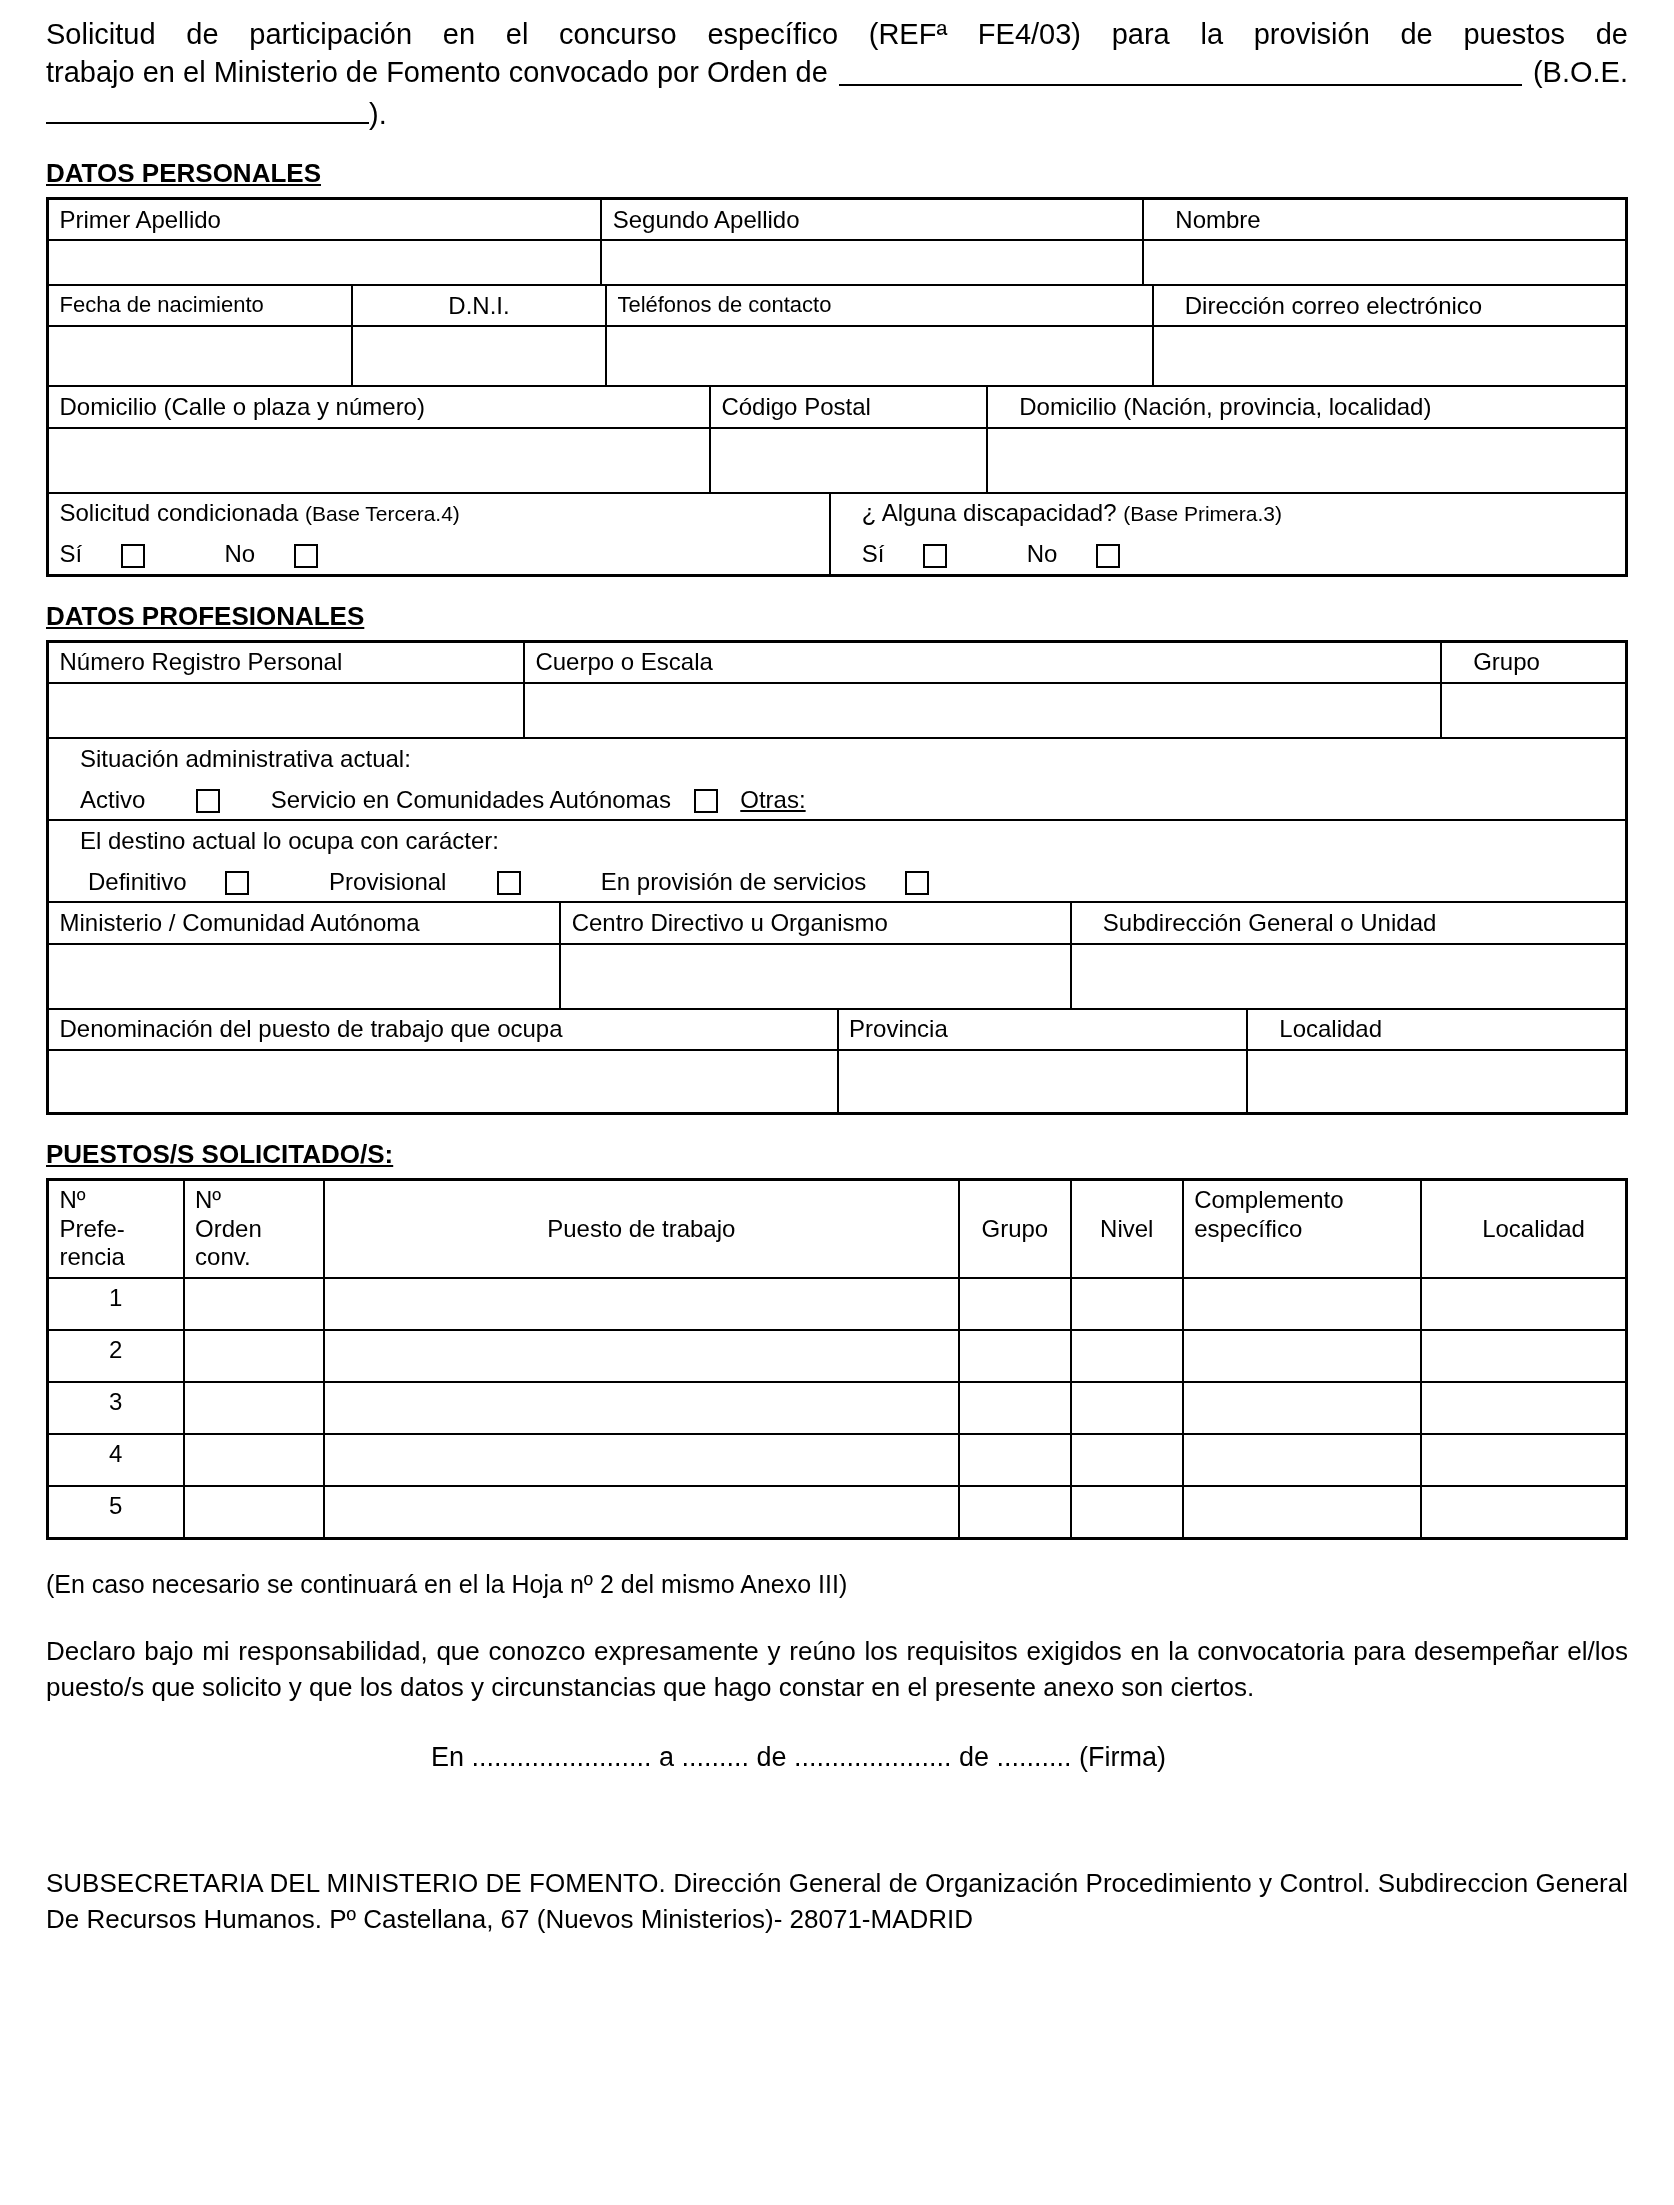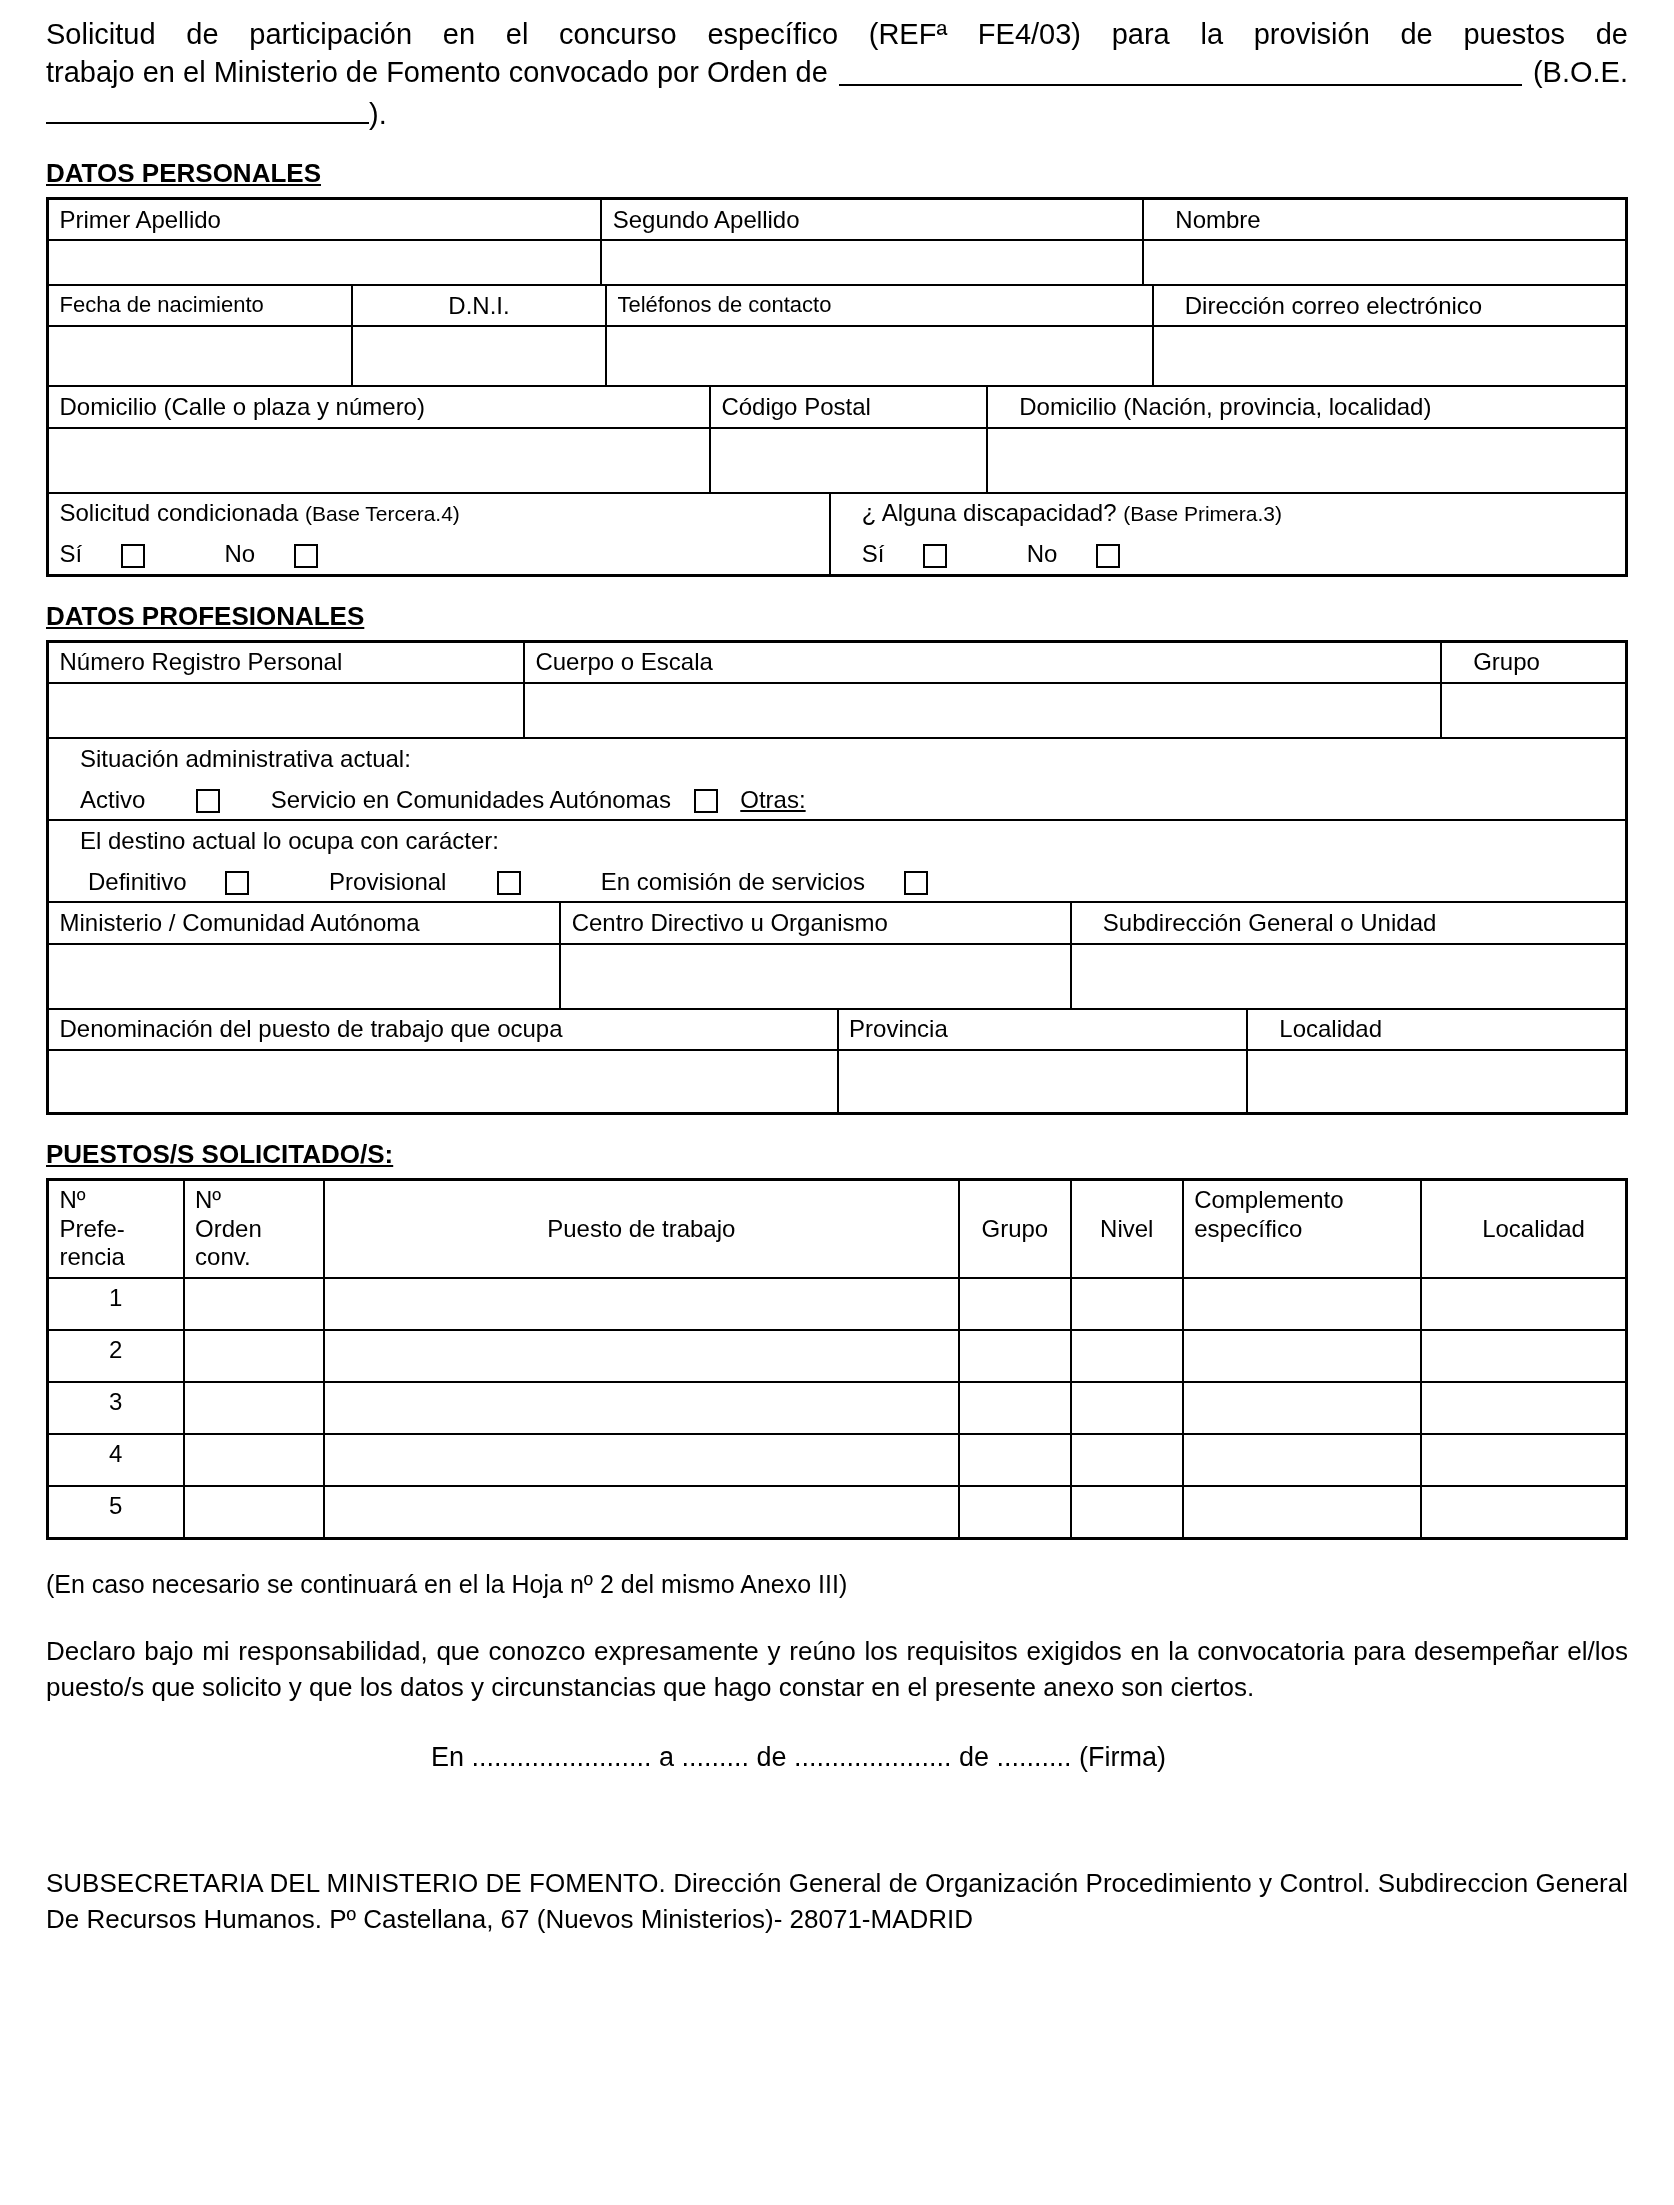--- a/index.html
+++ b/index.html
@@ -153,21 +153,21 @@
       </div>
     </div>
     <div class="trow">
       <div class="tcell" style="width:100%">
         <div>El destino actual lo ocupa con carácter:</div>
         <div class="cb-line">
           <span style="margin-left:8px">Definitivo</span>
           <span class="cb ml40"></span>
           <span class="ml90">Provisional</span>
           <span class="cb ml55"></span>
-          <span class="ml90">En comisión de servicios</span>
+          <span class="ml90">En provisión de servicios</span>
           <span class="cb ml40"></span>
         </div>
       </div>
     </div>
     <div class="trow">
       <div class="tcell" style="width:32.5%">Ministerio / Comunidad Autónoma</div>
       <div class="tcell" style="width:32.4%">Centro Directivo u Organismo</div>
       <div class="tcell" style="width:35.1%">Subdirección General o Unidad</div>
     </div>
     <div class="trow" style="min-height:65px">

